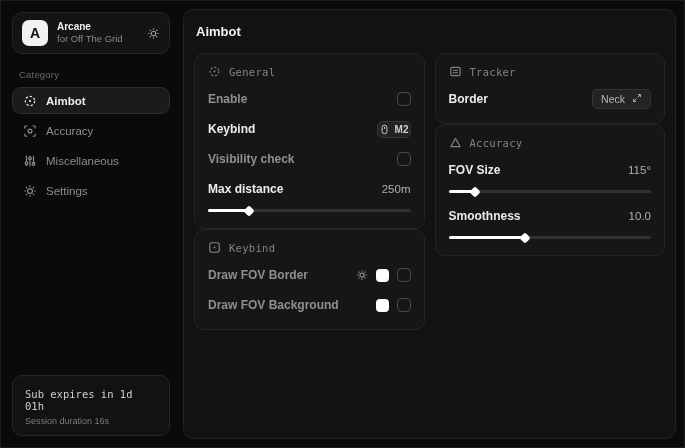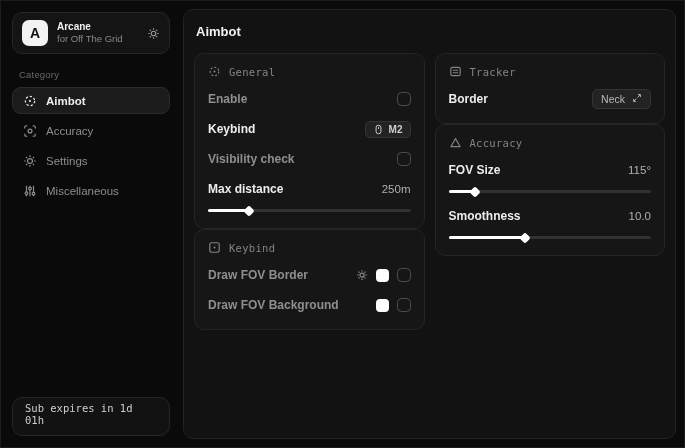--- a/index.html
+++ b/index.html
@@ -36,21 +36,21 @@
     padding:0 10px; border-radius:9px; border:1px solid transparent;
     font-size:11.5px; color:#8d8d8d; cursor:pointer;
   }
   .nav-item svg { flex:0 0 14px; }
   .nav-item.active {
     background:#1b1b1b; border-color:#2c2c2c; color:#ececec; font-weight:bold;
   }
   .side-spacer { flex:1; }
   .side-status {
     border:1px solid #262626; background:#121212; border-radius:10px;
-    padding:4px 12px 9px 12px;
+    padding:12px 12px 9px 12px;
   }
   .status-line1 { font-family:"DejaVu Sans Mono", monospace; font-size:10.5px; color:#cfcfcf; }
   .status-line2 { font-size:9px; color:#7d7d7d; margin-top:4px; }
   
   .main { flex:1; padding:8px 8px 8px 2px; display:flex; }
   .panel {
     flex:1; background:#121212; border:1px solid #232323; border-radius:10px;
     padding:12px 10px 10px 10px; display:flex; flex-direction:column; overflow:hidden;
   }
   .page-title { font-size:13px; font-weight:bold; color:#f2f2f2; margin:2px 0 14px 2px; }
@@ -75,21 +75,21 @@
   .val { font-size:11.5px; color:#b0b0b0; }
   .row-right { display:flex; align-items:center; gap:8px; }
   .checkbox {
     width:14px; height:14px; border:1.5px solid #4d4d4d; border-radius:4.5px;
     background:transparent; cursor:pointer;
   }
   .swatch { width:13px; height:13px; border-radius:4px; background:#ffffff; cursor:pointer; }
   .keybind {
     display:flex; align-items:center; gap:5px; cursor:pointer;
     background:#232323; border:1px solid #343434; border-radius:5px;
-    padding:2px 7px; font-size:10px; color:#cfcfcf; font-weight:bold;
+    padding:2px 1px; font-size:10px; color:#cfcfcf; font-weight:bold;
   }
   .select-btn {
     display:flex; align-items:flex-start; gap:7px; cursor:pointer;
     background:#232323; border:1px solid #343434; border-radius:5px;
     padding:3px 8px; font-size:10.5px; color:#b8b8b8;
   }
   .slider { position:relative; height:9px; margin-top:6px; cursor:pointer; }
   .slider-track {
     position:absolute; left:0; right:0; top:3px; height:3px;
     background:#313131; border-radius:2px;
@@ -138,47 +138,48 @@
         <span>Aimbot</span>
       </div>
       <div class="nav-item">
         <span>
           <svg width="14" height="14" viewBox="0 0 16 16" fill="none" stroke="currentColor" stroke-width="1.4">
             <path d="M2 5V3.8A1.8 1.8 0 0 1 3.8 2H5M11 2h1.2A1.8 1.8 0 0 1 14 3.8V5M14 11v1.2a1.8 1.8 0 0 1-1.8 1.8H11M5 14H3.8A1.8 1.8 0 0 1 2 12.2V11"></path>
             <circle cx="8" cy="8" r="2.2"></circle>
           </svg>
         </span>
         <span>Accuracy</span>
-      </div>
-      <div class="nav-item">
-        <span>
-          <svg width="14" height="14" viewBox="0 0 16 16" fill="none" stroke="currentColor" stroke-width="1.4">
-            <path d="M8 1.5v1.8M8 12.7v1.8M1.5 8h1.8M12.7 8h1.8M3.4 3.4l1.3 1.3M11.3 11.3l1.3 1.3M12.6 3.4l-1.3 1.3M4.7 11.3l-1.3 1.3"></path>
-            <circle cx="8" cy="8" r="2.8"></circle>
-          </svg>
-        </span>
-        <span>Settings</span>
       </div>
       <div class="nav-item">
         <span>
           <svg width="14" height="14" viewBox="0 0 16 16" fill="none" stroke="currentColor" stroke-width="1.4">
             <path d="M4 2v12M8 2v12M12 2v12"></path>
             <circle cx="4" cy="10.5" r="1.5" fill="#0a0a0a"></circle>
             <circle cx="8" cy="5" r="1.5" fill="#0a0a0a"></circle>
             <circle cx="12" cy="11" r="1.5" fill="#0a0a0a"></circle>
           </svg>
         </span>
         <span>Miscellaneous</span>
       </div>
+      <div class="nav-item">
+        <span>
+          <svg width="14" height="14" viewBox="0 0 16 16" fill="none" stroke="currentColor" stroke-width="1.4">
+            <path d="M8 1.5v1.8M8 12.7v1.8M1.5 8h1.8M12.7 8h1.8M3.4 3.4l1.3 1.3M11.3 11.3l1.3 1.3M12.6 3.4l-1.3 1.3M4.7 11.3l-1.3 1.3"></path>
+            <circle cx="8" cy="8" r="2.8"></circle>
+          </svg>
+        </span>
+        <span>Settings</span>
+      </div>
     </nav>
 
     <div class="side-spacer"></div>
 
     <div class="side-status">
       <div class="status-line1">Sub expires in 1d 01h</div>
+      <div class="status-line2">Session duration 16s</div>
     </div>
 
   </aside>
 
   <div class="main">
     <div class="panel">
 
       <div class="page-title">Aimbot</div>
 
       <div class="cols">

